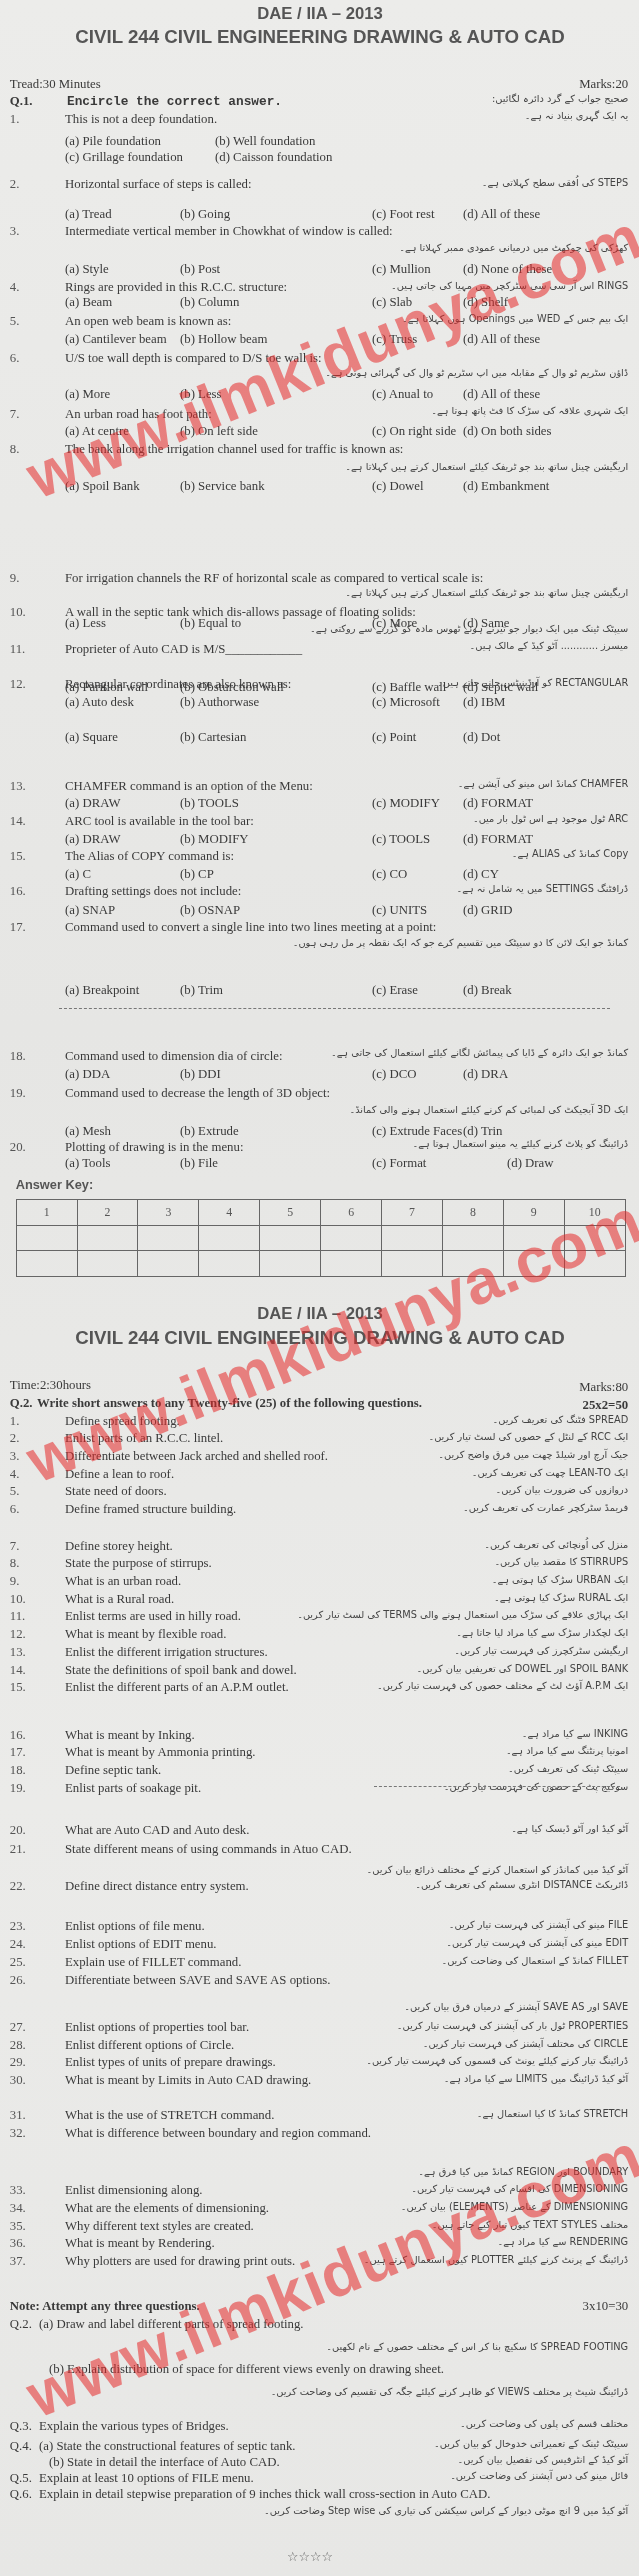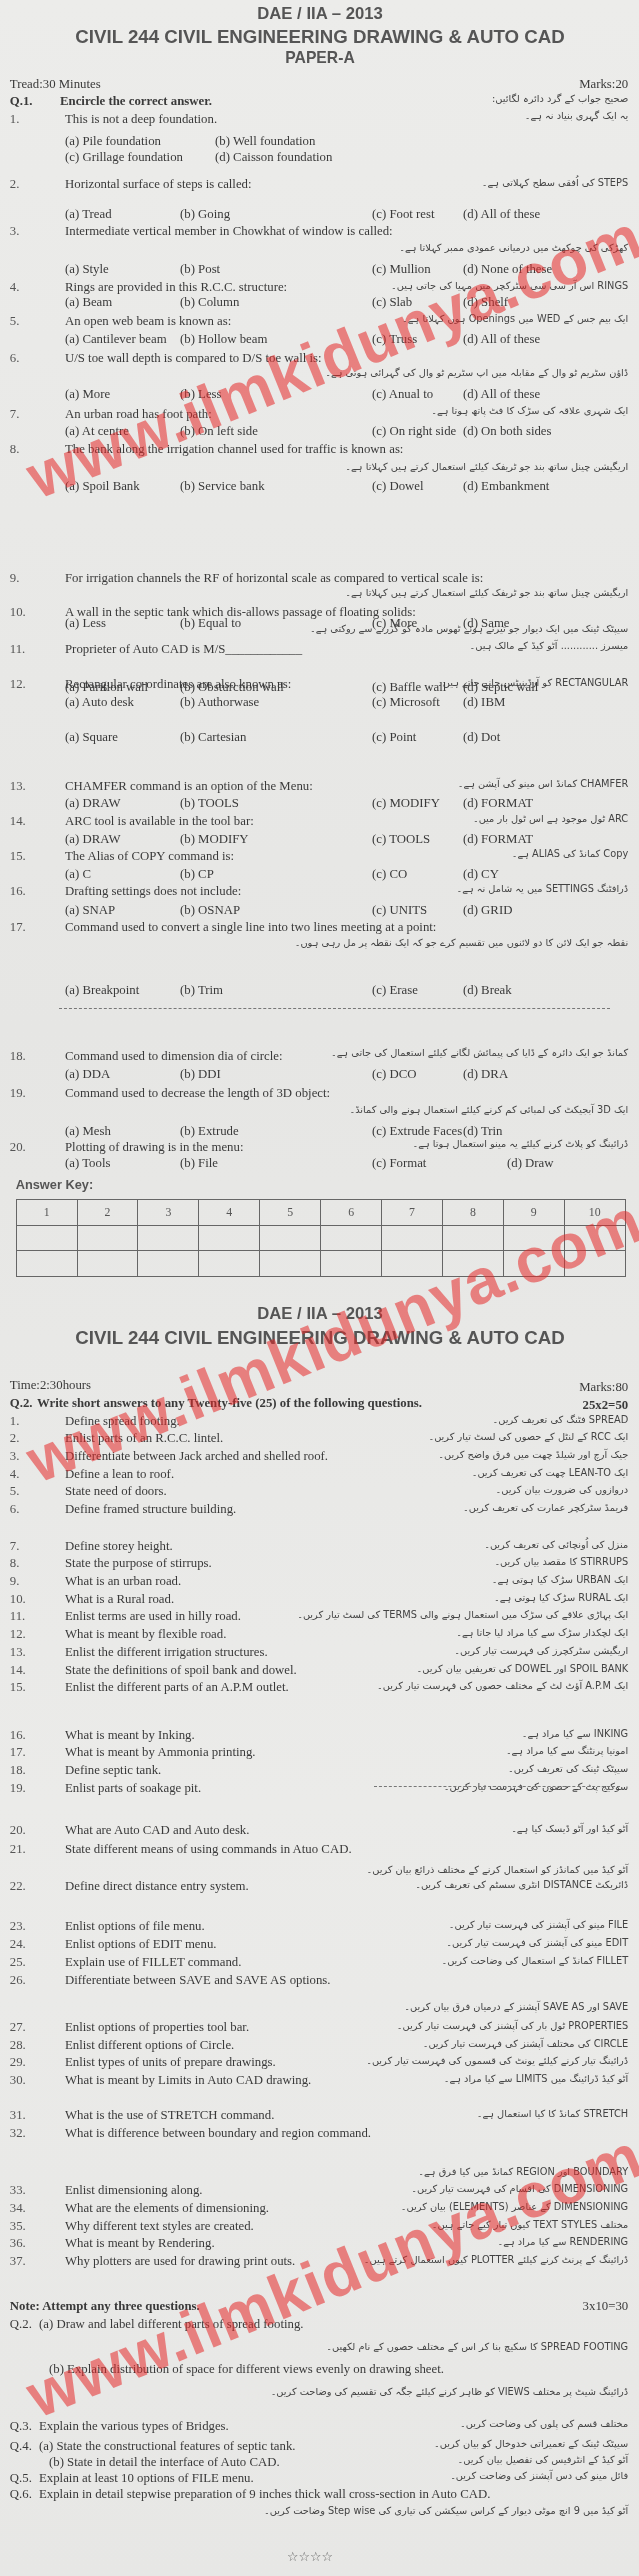--- a/index.html
+++ b/index.html
@@ -20,26 +20,25 @@
   .dash { position:absolute; left:59px; width:551px; border-top:1px dashed #777; }
   .bold { font-weight:bold; }
 </style>
 </head>
 <body>
 
 <div class="page">
 
   <div class="h-sans" style="top:3.9px;font-size:16.7px;">DAE / IIA – 2013</div>
   <div class="h-sans" style="top:25.6px;font-size:18.7px;">CIVIL 244 CIVIL ENGINEERING DRAWING &amp; AUTO CAD</div>
-  <div class="h-sans" style="top:49px;font-size:15.7px;">PAPER-A</div>
 
   <div class="abs" style="left:9.8px;top:77px;">Tread:30 Minutes</div>
   <div class="abs" style="right:11.8px;top:77px;">Marks:20</div>
   <div class="abs bold" style="left:9.8px;top:94px;">Q.1.</div>
-  <div class="abs bold" style="left:60px;top:94px;">Encircle the correct answer.</div>
+  <div class="abs bold" style="left:67px;top:94px;font-family:Liberation Mono, monospace;">Encircle the correct answer.</div>
   <div class="ur" style="top:93px;">صحیح جواب کے گرد دائرہ لگائیں:</div>
 
   <div id="mcq">
       <div>
         <div class="num abs" style="top:112px">1.</div>
         <div class="q abs" style="top:112px">This is not a deep foundation.</div>
         <div class="ur" style="top:110px">یہ ایک گہری بنیاد نہ ہے۔</div>
         <div class="opt abs" style="left:65px;top:134px">(a) Pile foundation</div>
         <div class="opt abs" style="left:215px;top:134px">(b) Well foundation</div>
         <div class="opt abs" style="left:65px;top:150px">(c) Grillage foundation</div>
@@ -176,21 +175,21 @@
         <div class="q abs" style="top:884px">Drafting settings does not include:</div>
         <div class="ur" style="top:883px">ڈرافٹنگ SETTINGS میں یہ شامل نہ ہے۔</div>
         <div class="opt abs" style="left:65px;top:903px">(a) SNAP</div>
         <div class="opt abs" style="left:180px;top:903px">(b) OSNAP</div>
         <div class="opt abs" style="left:372px;top:903px">(c) UNITS</div>
         <div class="opt abs" style="left:463px;top:903px">(d) GRID</div>
       </div>
       <div>
         <div class="num abs" style="top:920px">17.</div>
         <div class="q abs" style="top:920px">Command used to convert a single line into two lines meeting at a point:</div>
-        <div class="ur" style="top:937px">نقطہ جو ایک لائن کا دو لائنوں میں تقسیم کرے جو کہ ایک نقطہ پر مل رہی ہوں۔</div>
+        <div class="ur" style="top:937px">کمانڈ جو ایک لائن کا دو سیپٹک میں تقسیم کرے جو کہ ایک نقطہ پر مل رہی ہوں۔</div>
         <div class="opt abs" style="left:65px;top:983px">(a) Breakpoint</div>
         <div class="opt abs" style="left:180px;top:983px">(b) Trim</div>
         <div class="opt abs" style="left:372px;top:983px">(c) Erase</div>
         <div class="opt abs" style="left:463px;top:983px">(d) Break</div>
       </div>
       <div>
         <div class="num abs" style="top:1049px">18.</div>
         <div class="q abs" style="top:1049px">Command used to dimension dia of circle:</div>
         <div class="ur" style="top:1047px">کمانڈ جو ایک دائرہ کے ڈایا کی پیمائش لگانے کیلئے استعمال کی جاتی ہے۔</div>
         <div class="opt abs" style="left:65px;top:1067px">(a) DDA</div>

